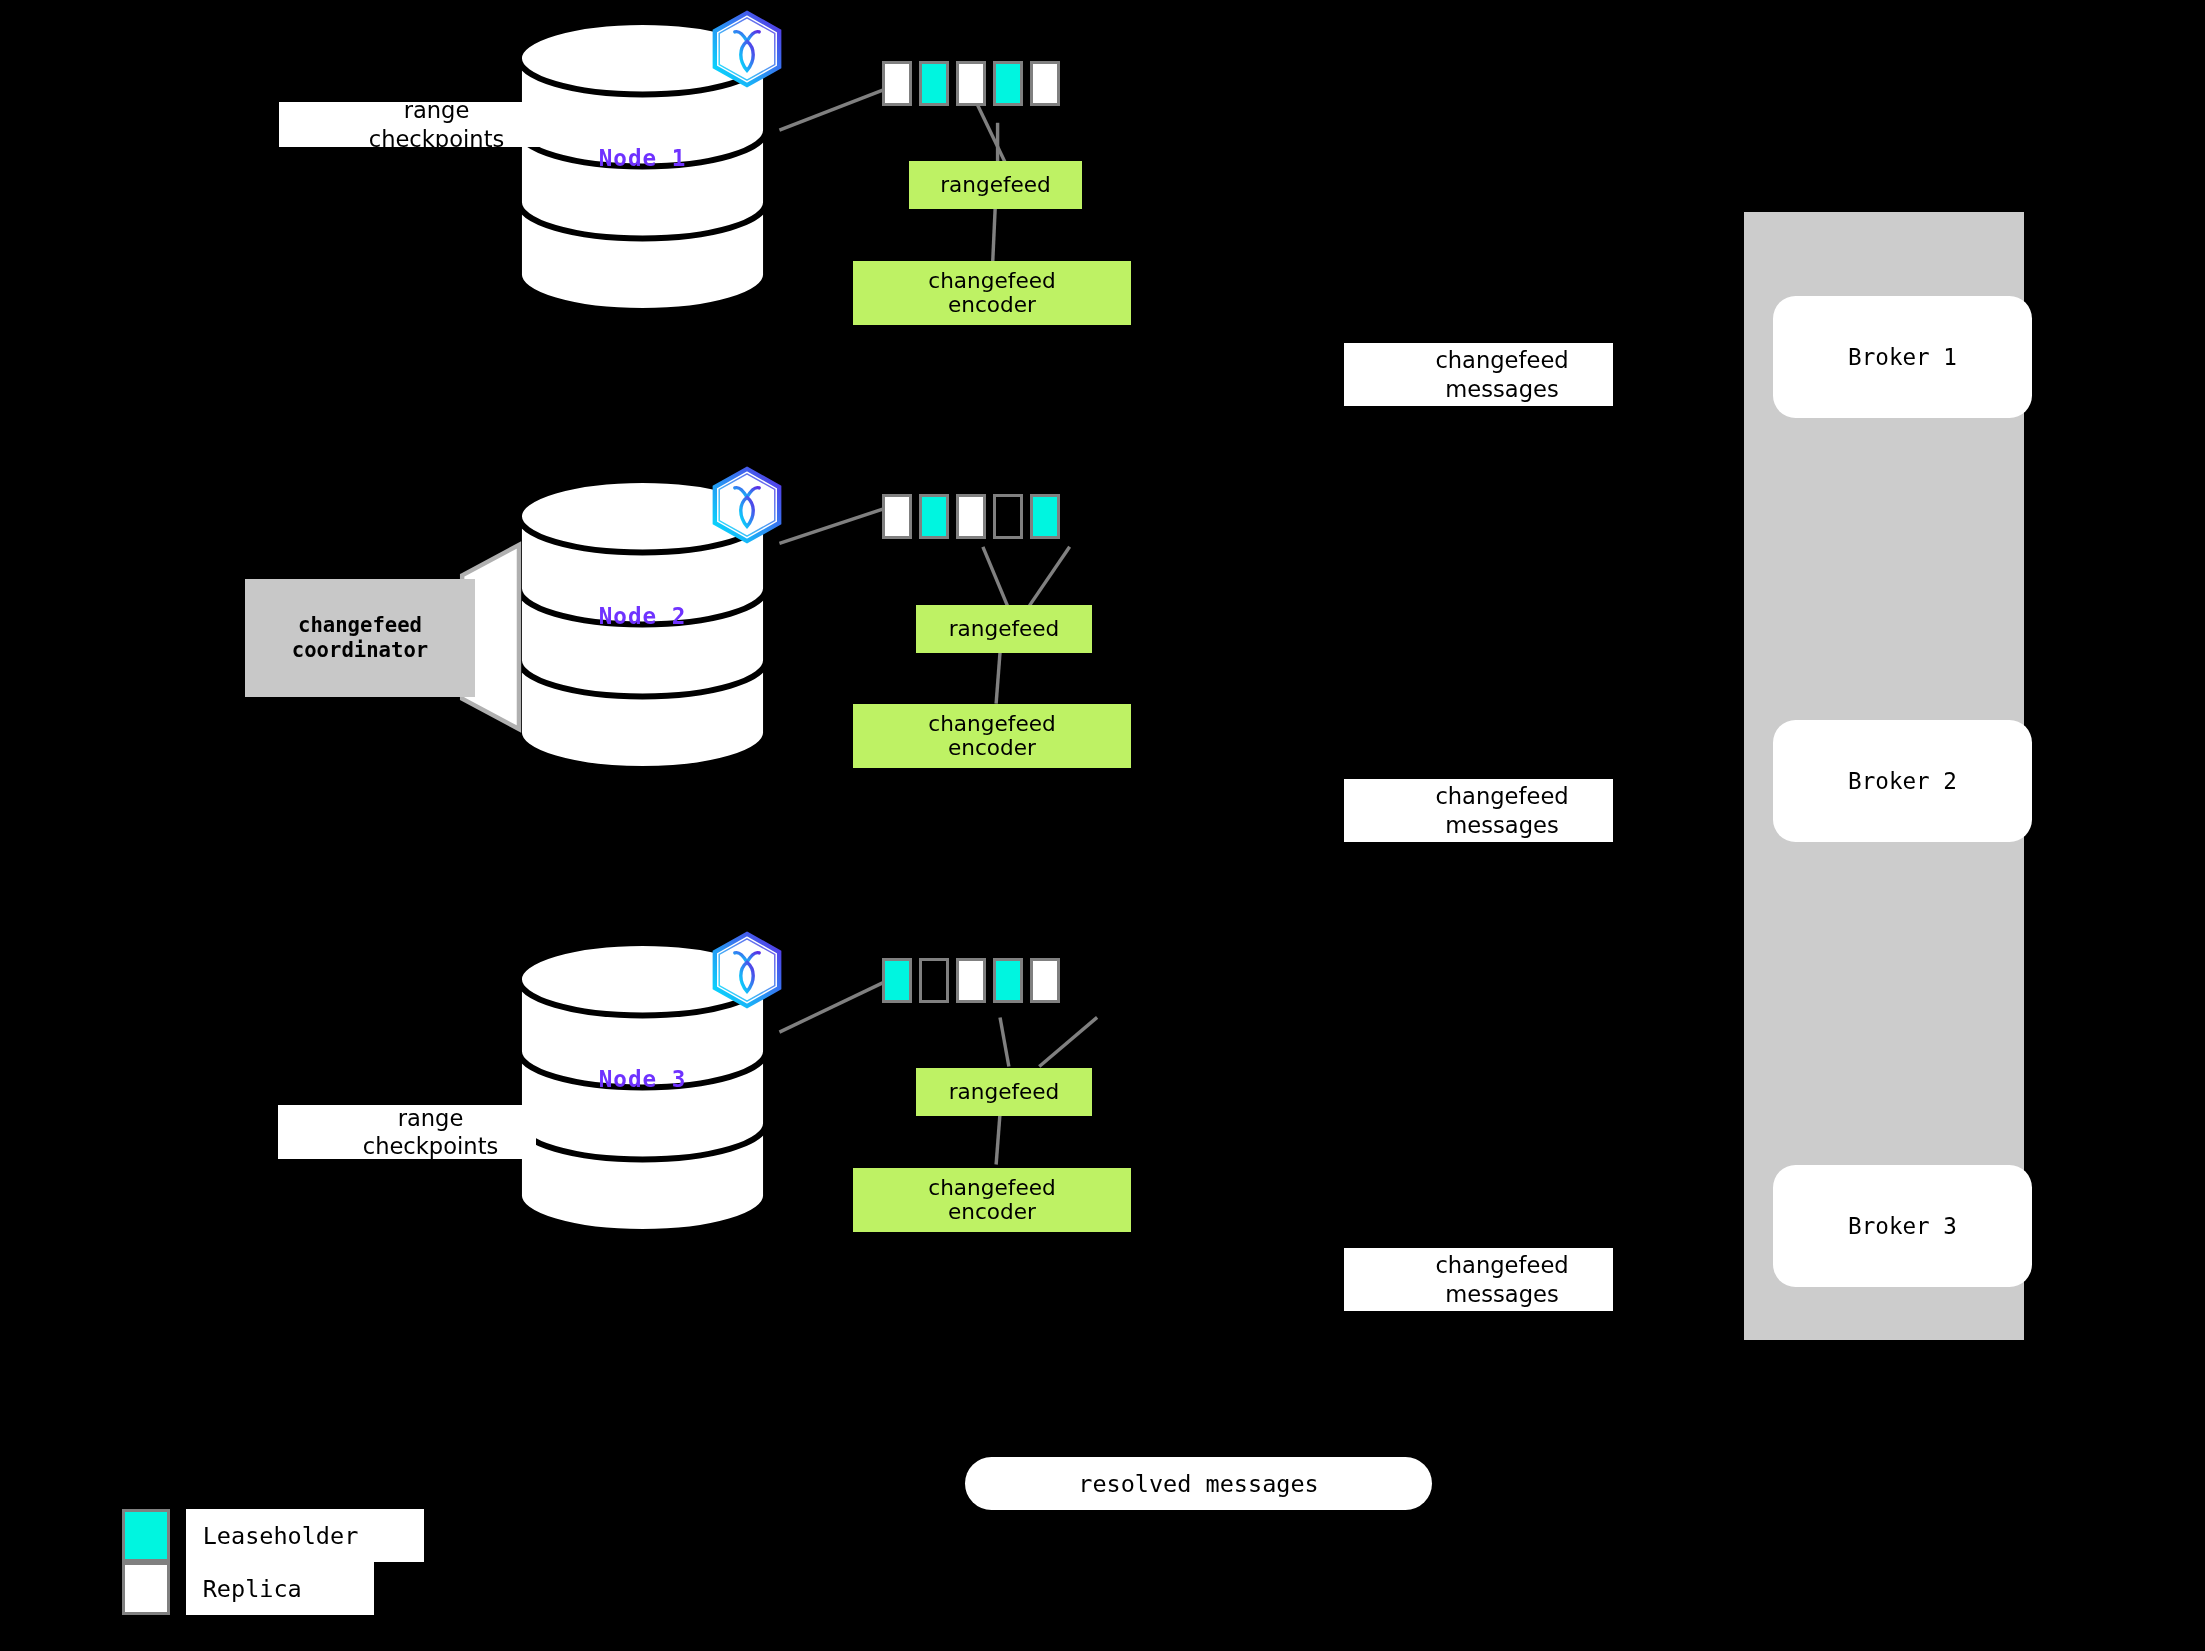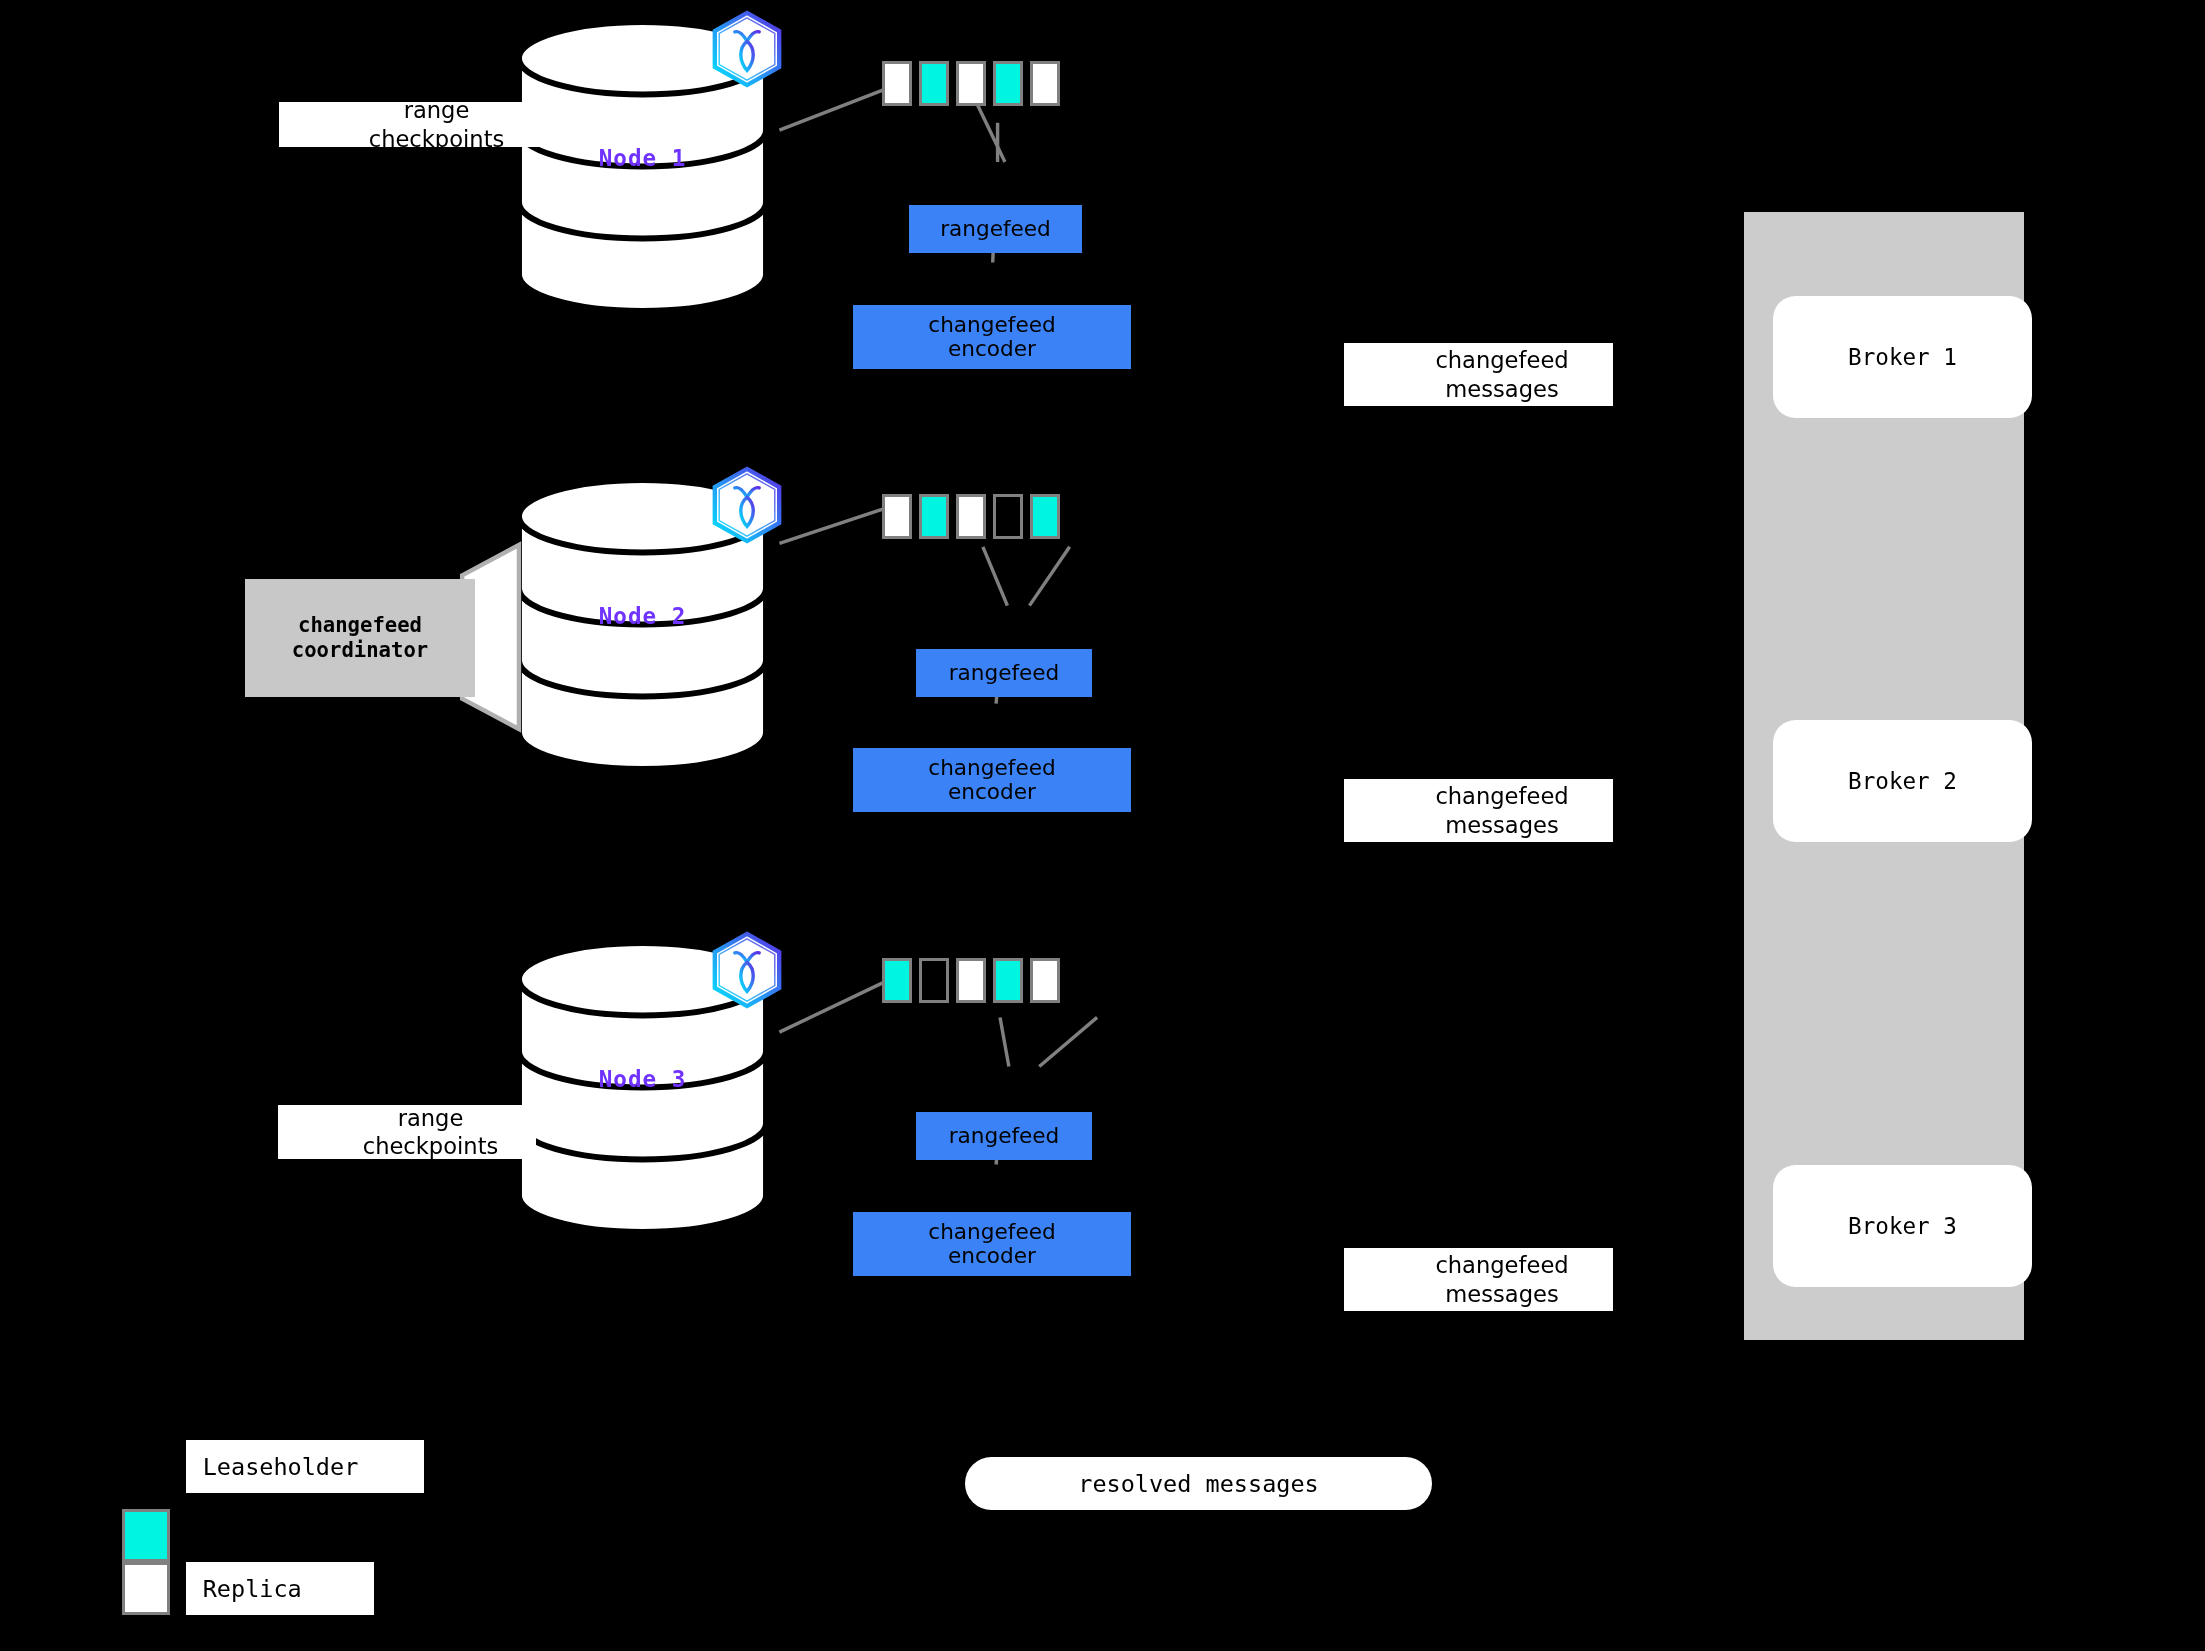--- a/index.html
+++ b/index.html
@@ -22,24 +22,24 @@
   .crdb svg{display:block;width:100%;height:100%;}
 
   
   .range-row{position:absolute;display:flex;gap:6.9px;}
   .range-box{width:30px;height:45px;border:3.4px solid #808080;box-sizing:border-box;}
   .range-box.leaseholder{background:#00f5e0;}
   .range-box.replica{background:#ffffff;}
   .range-box.empty{background:transparent;}
 
   
-  .gbox{position:absolute;background:#3b82f6;color:#000;
+  .gbox{position:absolute;background:#bef264;color:#000;
         display:flex;align-items:center;justify-content:center;
         text-align:center;line-height:1.12;
-        font-family:"DejaVu Sans",sans-serif;font-size:21.6px;margin-top:44px;}
+        font-family:"DejaVu Sans",sans-serif;font-size:21.6px;}
 
   
   .wbox{position:absolute;background:#ffffff;color:#000;
         display:flex;align-items:center;justify-content:center;
         text-align:center;line-height:1.25;
         font-family:"DejaVu Sans",sans-serif;font-size:22.6px;padding-left:47px;}
   .wbox.clip{overflow:visible;}
 
   
   .coord-box{position:absolute;background:#c8c8c8;color:#000;
@@ -268,18 +268,18 @@
     <div class="broker" style="left:29px;top:953px;width:259px;height:122px;">Broker 3</div>
   </div>
 
   <svg class="abs" style="left:2049px;top:325px;" width="39" height="29" viewBox="0 0 80 60" xmlns="http://www.w3.org/2000/svg">
     <polygon points="0,30 58,8 48,30 58,52" fill="#000000"></polygon>
   </svg>
 
   <div class="pill" style="left:965px;top:1457px;width:467px;height:53px;">resolved messages</div>
 
   <div class="legend-swatch" style="left:122px;top:1509px;background:#00f5e0;"></div>
-  <div class="legend-label" style="left:186px;top:1440px;width:221px;height:53px;">Leaseholder</div>
+  <div class="legend-label" style="left:186px;top:1509px;width:221px;height:53px;">Leaseholder</div>
   <div class="legend-swatch" style="left:122px;top:1562px;background:#ffffff;"></div>
   <div class="legend-label" style="left:186px;top:1562px;width:171px;height:53px;">Replica</div>
 
 </div>
 
 
 </body></html>

